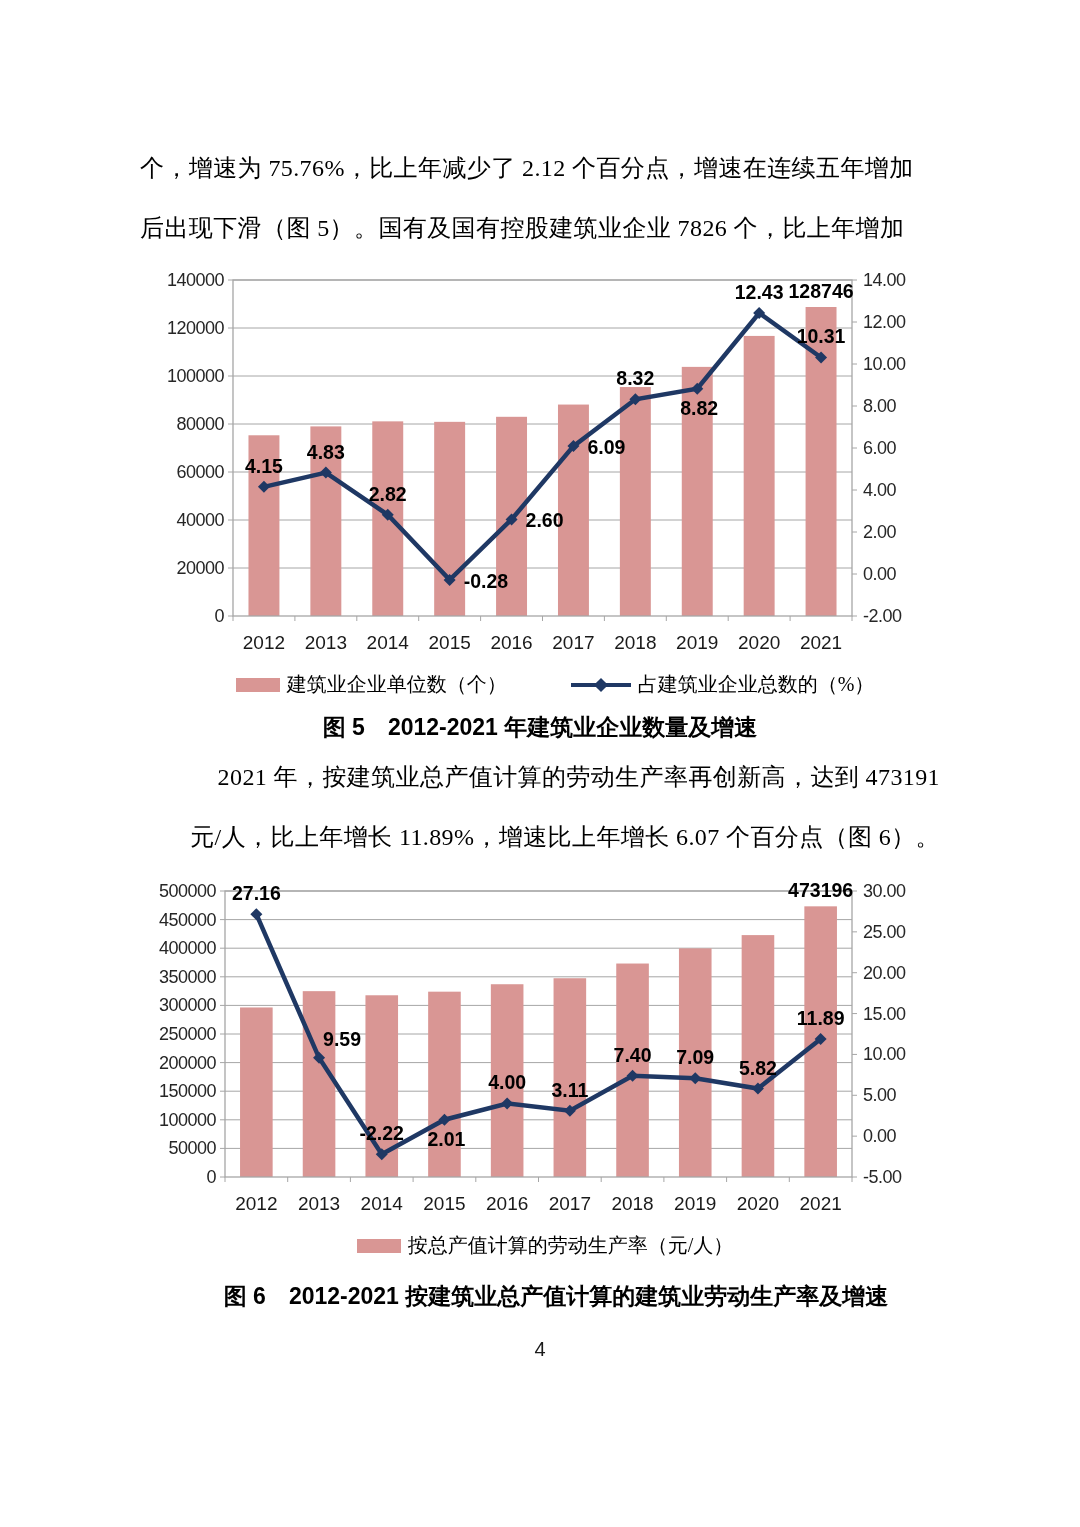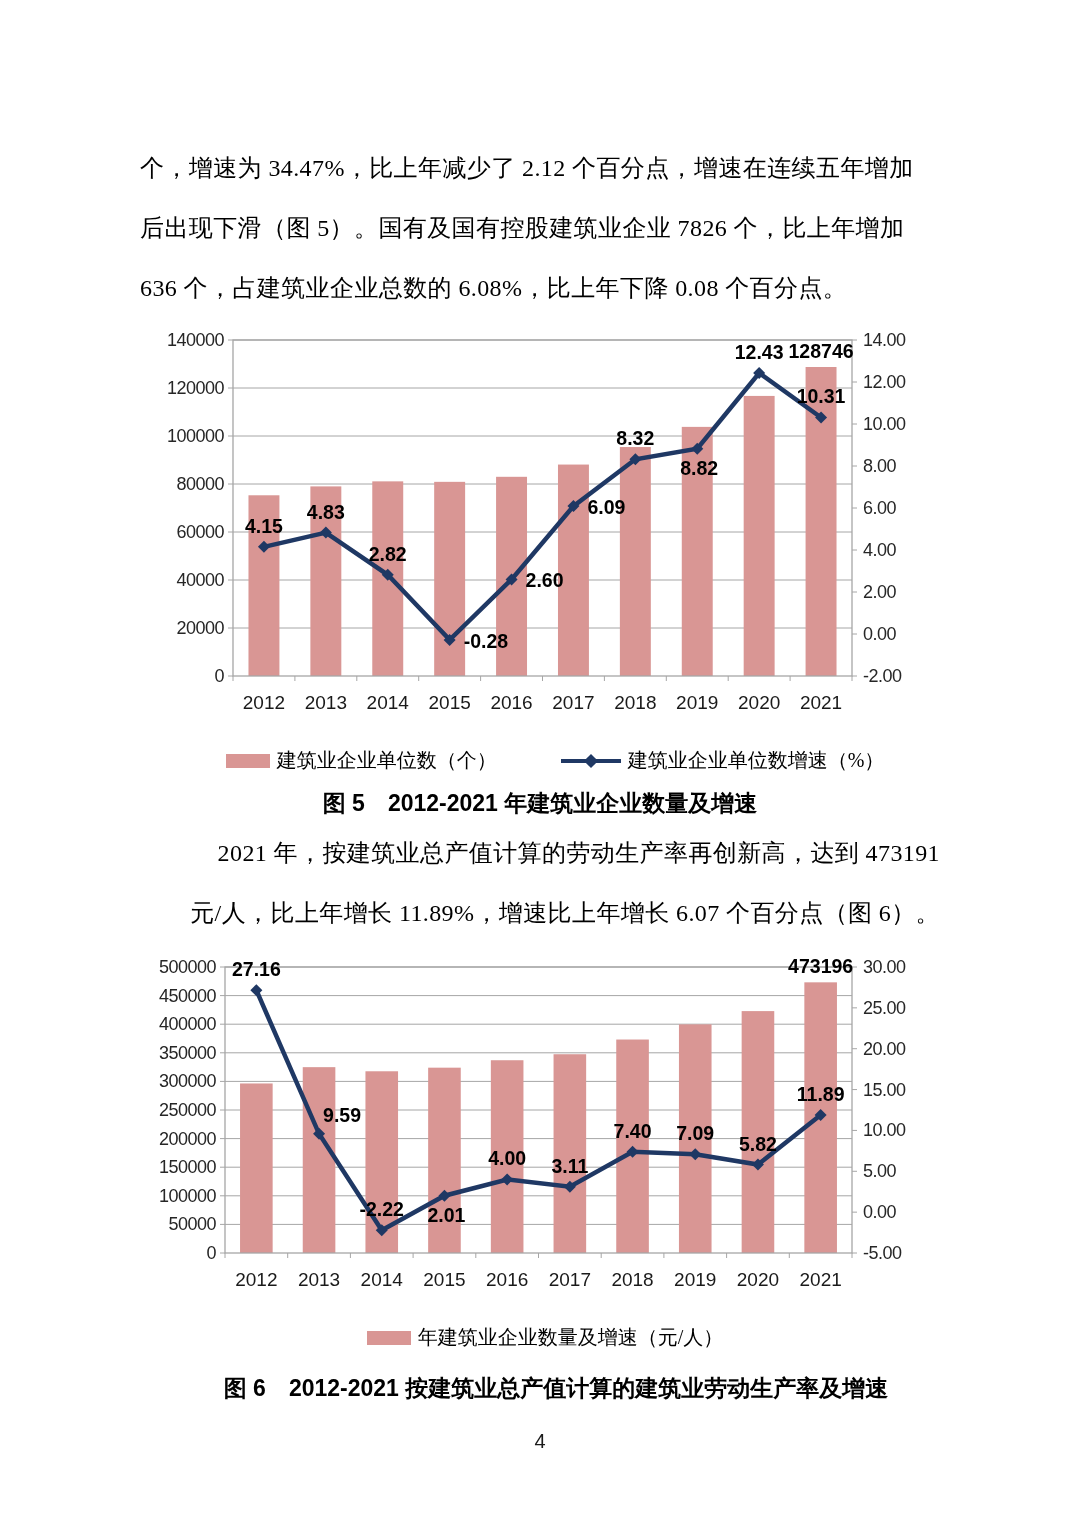--- a/index.html
+++ b/index.html
@@ -6,43 +6,42 @@
   .page{position:relative;width:1080px;height:1527px;background:#fff;overflow:hidden;
         font-family:"Liberation Serif","DejaVu Serif",serif;color:#000;}
   .para{margin:0 140px 0 140px;font-size:24px;line-height:60px;font-weight:500;letter-spacing:0.4px;}
   .para1{padding-top:138px;}
   .para2{margin-top:4px;text-align:right;}
   .tline{white-space:nowrap;}
   .indent{text-indent:50px;}
   figure{margin:0;padding:0;}
   .fig5{margin:8px 0 0 150px;width:810px;}
   .fig6{margin:10px 0 0 130px;width:830px;}
-  .legend{display:flex;justify-content:center;align-items:center;gap:64px;margin-top:22px;}
+  .legend{display:flex;justify-content:center;align-items:center;gap:64px;margin-top:6px;}
   .legend-item{display:flex;align-items:center;}
   .legend-label{font-size:20px;font-family:"Liberation Serif","DejaVu Serif",serif;color:#000;}
   .swatch-bar{display:inline-block;width:44px;height:14px;margin-right:7px;}
   .swatch-line{position:relative;display:inline-block;width:60px;height:14px;margin-right:7px;}
   .swatch-line .seg{position:absolute;left:0;top:5px;width:60px;height:4px;}
   .swatch-line .diamond{position:absolute;left:25px;top:2px;width:10px;height:10px;transform:rotate(45deg);}
   .caption{text-align:center;font:600 23px "Liberation Sans","DejaVu Sans",sans-serif;color:#000;margin-top:14px;}
   .caption2{margin-top:22px;margin-left:32px;}
   .pageno{text-align:center;font:20px "Liberation Sans","DejaVu Sans",sans-serif;color:#1a1a1a;margin-top:26px;}
   svg text.ax{font:18px "Liberation Sans","DejaVu Sans",sans-serif;fill:#262626;letter-spacing:-0.5px;}
   svg text.yr{font:19px "Liberation Sans","DejaVu Sans",sans-serif;fill:#1a1a1a;}
   svg text.dl{font:700 19.5px "Liberation Sans","DejaVu Sans",sans-serif;fill:#000;}
 </style>
 </head>
 <body>
 
 <div class="page">
 
   <div class="para para1">
-    <div class="tline">个，增速为 34.47%，比上年减少了 2.12 个百分点，增速在连续五年增加</div>
+    <div class="tline">个，增速为 75.76%，比上年减少了 2.12 个百分点，增速在连续五年增加</div>
     <div class="tline">后出现下滑（图 5）。国有及国有控股建筑业企业 7826 个，比上年增加</div>
-    <div class="tline">636 个，占建筑业企业总数的 6.08%，比上年下降 0.08 个百分点。</div>
   </div>
 
   <figure class="fig5">
     <div><svg width="810" height="395">
           <g>
             <line x1="83" y1="302" x2="702" y2="302" stroke="#a6a6a6" stroke-width="1"></line>
             <line x1="83" y1="254" x2="702" y2="254" stroke="#a6a6a6" stroke-width="1"></line>
             <line x1="83" y1="206" x2="702" y2="206" stroke="#a6a6a6" stroke-width="1"></line>
             <line x1="83" y1="158" x2="702" y2="158" stroke="#a6a6a6" stroke-width="1"></line>
             <line x1="83" y1="110" x2="702" y2="110" stroke="#a6a6a6" stroke-width="1"></line>
@@ -147,21 +146,21 @@
     <div class="legend">
       <div class="legend-item">
         <span class="swatch-bar" style="background: rgb(217, 150, 148);"></span>
         <span class="legend-label">建筑业企业单位数（个）</span>
       </div>
       <div class="legend-item">
         <span class="swatch-line">
             <span class="seg" style="background: rgb(31, 56, 100);"></span>
             <span class="diamond" style="background: rgb(31, 56, 100);"></span>
           </span>
-        <span class="legend-label">建筑业企业单位数增速（%）</span>
+        <span class="legend-label">占建筑业企业总数的（%）</span>
       </div>
     </div>
   </figure>
 
   <div class="caption">图 5　2012-2021 年建筑业企业数量及增速</div>
 
   <div class="para para2">
     <div class="tline indent">2021 年，按建筑业总产值计算的劳动生产率再创新高，达到 473191</div>
     <div class="tline">元/人，比上年增长 11.89%，增速比上年增长 6.07 个百分点（图 6）。</div>
   </div>
@@ -275,21 +274,21 @@
           <text x="439.85" y="219.7297142857143" text-anchor="middle" class="dl">3.11</text>
           <text x="502.55" y="184.6742857142857" text-anchor="middle" class="dl">7.40</text>
           <text x="565.25" y="187.20742857142858" text-anchor="middle" class="dl">7.09</text>
           <text x="627.95" y="197.58514285714284" text-anchor="middle" class="dl">5.82</text>
           <text x="690.65" y="147.98457142857143" text-anchor="middle" class="dl">11.89</text>
           <text x="690.65" y="20.331887999999992" text-anchor="middle" class="dl">473196</text>
         </svg></div>
     <div class="legend">
       <div class="legend-item">
         <span class="swatch-bar" style="background: rgb(217, 150, 148);"></span>
-        <span class="legend-label">年建筑业企业数量及增速（元/人）</span>
+        <span class="legend-label">按总产值计算的劳动生产率（元/人）</span>
       </div>
     </div>
   </figure>
 
   <div class="caption caption2">图 6　2012-2021 按建筑业总产值计算的建筑业劳动生产率及增速</div>
 
   <div class="pageno">4</div>
 
 </div>
 

